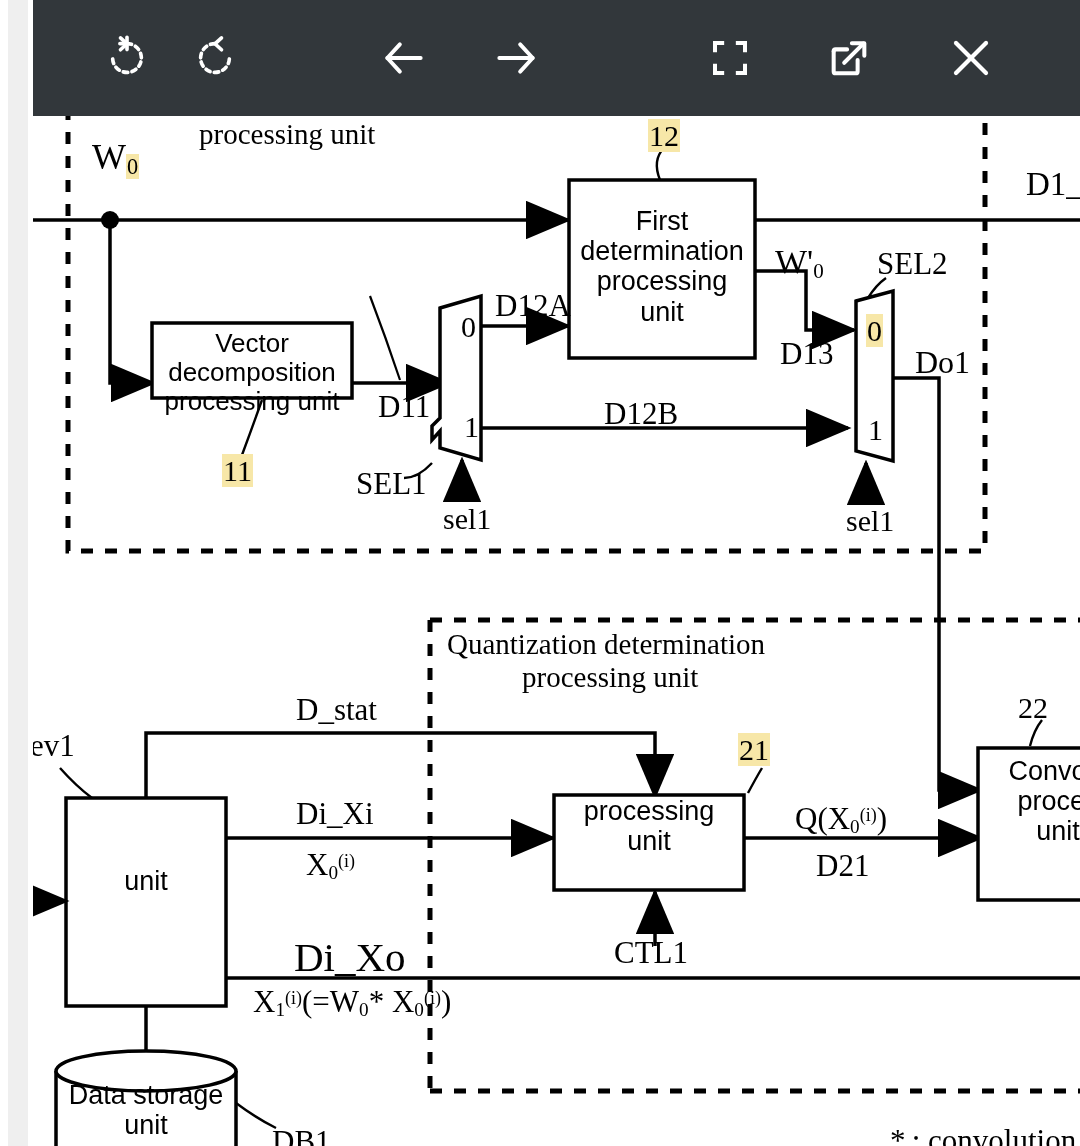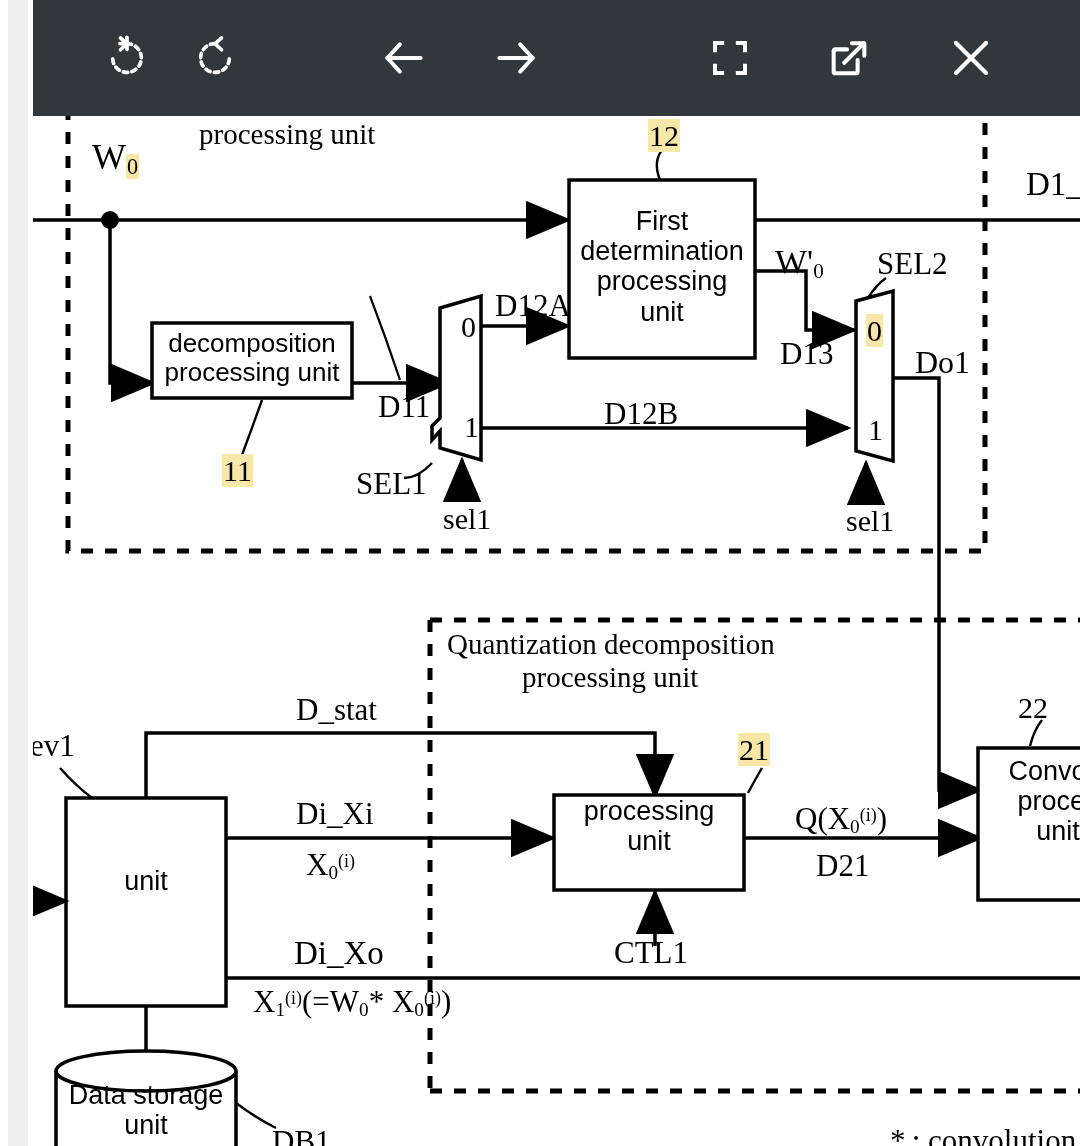--- a/index.html
+++ b/index.html
@@ -163,20 +163,21 @@
   <div class="lbl" style="left:199px;top:112px;font-size:29px;">processing unit</div>
 
   <div class="lbl" style="left:648px;top:113px;font-size:30px;"><span class="hl">12</span></div>
 
   <div class="lbl" style="left:92px;top:131px;font-size:36px;"><span>W</span><sub class="hl">0</sub></div>
 
   <div class="lbl" style="left:1026px;top:160px;font-size:33px;">D1_</div>
 
 
   <div class="boxtext" style="left:152px;top:321px;width:200px;font-size:26px;">
+    <div>Vector</div>
     <div>decomposition</div>
     <div>processing unit</div>
   </div>
 
   <div class="lbl" style="left:222px;top:448px;font-size:30px;"><span class="hl">11</span></div>
 
   <div class="lbl" style="left:378px;top:383px;font-size:31px;">D11</div>
 
   <div class="lbl" style="left:461px;top:304px;font-size:30px;">0</div>
   <div class="lbl" style="left:464px;top:404px;font-size:30px;">1</div>
@@ -198,21 +199,21 @@
 
   <div class="lbl" style="left:780px;top:330px;font-size:31px;">D13</div>
 
   <div class="lbl" style="left:877px;top:240px;font-size:31px;">SEL2</div>
   <div class="lbl" style="left:866px;top:308px;font-size:30px;"><span class="hl">0</span></div>
   <div class="lbl" style="left:868px;top:407px;font-size:30px;">1</div>
   <div class="lbl" style="left:846px;top:498px;font-size:30px;">sel1</div>
 
   <div class="lbl" style="left:915px;top:338px;font-size:32px;">Do1</div>
 
-  <div class="lbl" style="left:447px;top:622px;font-size:29px;">Quantization decomposition</div>
+  <div class="lbl" style="left:447px;top:622px;font-size:29px;">Quantization determination</div>
   <div class="lbl" style="left:522px;top:655px;font-size:29px;">processing unit</div>
 
   <div class="lbl" style="left:30px;top:722px;font-size:31px;">ev1</div>
 
   <div class="lbl" style="left:296px;top:686px;font-size:31px;">D_stat</div>
 
   <div class="lbl" style="left:738px;top:727px;font-size:30px;"><span class="hl">21</span></div>
 
   <div class="lbl" style="left:1018px;top:685px;font-size:30px;">22</div>
 
@@ -232,21 +233,21 @@
   <div class="lbl" style="left:795px;top:795px;font-size:31px;"><span>Q(X</span><sub>0</sub><sup>(i)</sup><span>)</span></div>
 
   <div class="lbl" style="left:816px;top:842px;font-size:31px;">D21</div>
 
   <div class="boxtext" style="left:978px;top:748px;width:160px;font-size:27px;">
     <div>Convolu</div>
     <div>proces</div>
     <div>unit</div>
   </div>
 
-  <div class="lbl" style="left:294px;top:929px;font-size:33px;text-align:right;">Di_Xo</div>
+  <div class="lbl" style="left:294px;top:929px;font-size:41px;text-align:right;">Di_Xo</div>
 
   <div class="lbl" style="left:614px;top:929px;font-size:31px;">CTL1</div>
 
   <div class="lbl" style="left:253px;top:978px;font-size:31px;"><span>X</span><sub>1</sub><sup>(i)</sup><span>(=W</span><sub>0</sub><span>* X</span><sub>0</sub><sup>(i)</sup><span>)</span></div>
 
   <div class="boxtext" style="left:56px;top:1072px;width:180px;font-size:27px;">
     <div>Data storage</div>
     <div>unit</div>
   </div>
 

